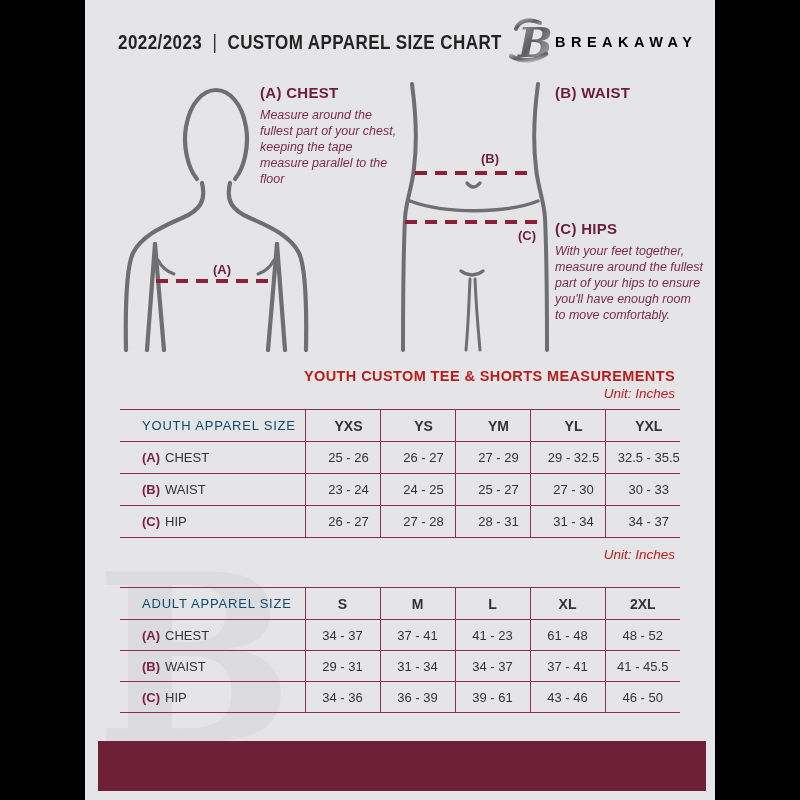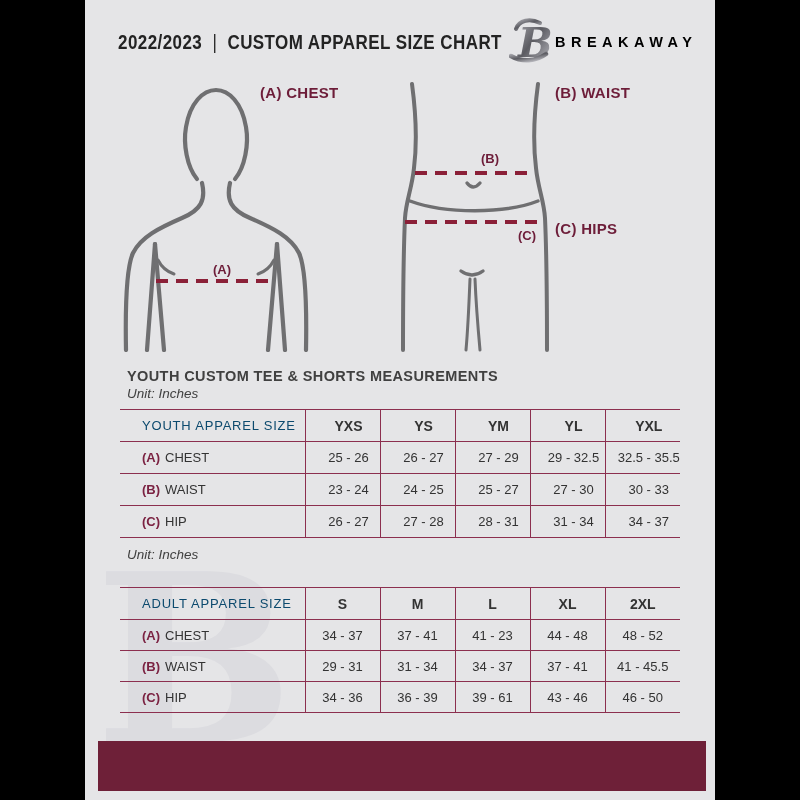--- a/index.html
+++ b/index.html
@@ -22,21 +22,21 @@
 
   
   .inst{position:absolute;color:#7c2b47;}
   .inst-a{left:175px;top:84px;width:140px;}
   .inst-b{left:470px;top:84px;width:148px;}
   .inst-c{left:470px;top:220px;width:148px;}
   .inst-title{font-size:15px;font-weight:bold;color:#6d1d39;letter-spacing:.3px;}
   .inst-body{margin-top:7px;font-size:12.5px;font-style:italic;font-weight:500;line-height:1.27;}
 
   
-  .section-head{position:absolute;left:42px;width:560px;text-align:left;color:#404040;z-index:2;}
+  .section-head{position:absolute;left:30px;width:560px;text-align:right;color:#b91c1c;z-index:2;}
   .sh-youth{top:368px;}
   .sh-adult{top:545px;}
   .section-title{font-size:14.5px;font-weight:bold;letter-spacing:.4px;}
   .section-unit{margin-top:2px;font-size:13.5px;font-style:italic;font-weight:500;}
 
   
   .size-table{position:absolute;left:35px;width:560px;border-collapse:collapse;table-layout:fixed;z-index:2;}
   .t-youth{top:409px;}
   .t-adult{top:587px;}
   .size-table td{border:1.6px solid #8c2f4f;text-align:center;vertical-align:middle;
@@ -109,26 +109,28 @@
         <path d="M 80,197 C 81,222 83,246 85,268" stroke-width="3"></path>
       </g>
       <path d="M 20,91 L 133,91" fill="none" stroke="#8b2038" stroke-width="3.8" stroke-dasharray="12 8"></path>
       <text class="dash-label" x="95" y="81" text-anchor="middle">(B)</text>
       <path d="M 10,140 L 148,140" fill="none" stroke="#8b2038" stroke-width="3.8" stroke-dasharray="12 8"></path>
       <text class="dash-label" x="132" y="158" text-anchor="middle">(C)</text>
     </svg>
 
     <div class="inst inst-a">
       <div class="inst-title">(A) CHEST</div>
+      <div class="inst-body">Measure around the fullest part of your chest, keeping the tape measure parallel to the floor</div>
     </div>
     <div class="inst inst-b">
       <div class="inst-title">(B) WAIST</div>
     </div>
     <div class="inst inst-c">
       <div class="inst-title">(C) HIPS</div>
+      <div class="inst-body">With your feet together, measure around the fullest part of your hips to ensure you'll have enough room to move comfortably.</div>
     </div>
 
     <div class="section-head sh-youth">
       <div class="section-title">YOUTH CUSTOM TEE &amp; SHORTS MEASUREMENTS</div>
       <div class="section-unit">Unit: Inches</div>
     </div>
     <table class="size-table t-youth">
       <colgroup>
           <col style="width:185px">
           <col style="width:75px">
@@ -192,21 +194,21 @@
         <td>M</td>
         <td>L</td>
         <td>XL</td>
         <td>2XL</td>
       </tr>
       <tr>
         <td><span class="key">(A)</span><span>CHEST</span></td>
         <td>34 - 37</td>
         <td>37 - 41</td>
         <td>41 - 23</td>
-        <td>44 - 48</td>
+        <td>61 - 48</td>
         <td>48 - 52</td>
       </tr>
       <tr>
         <td><span class="key">(B)</span><span>WAIST</span></td>
         <td>29 - 31</td>
         <td>31 - 34</td>
         <td>34 - 37</td>
         <td>37 - 41</td>
         <td>41 - 45.5</td>
       </tr>

